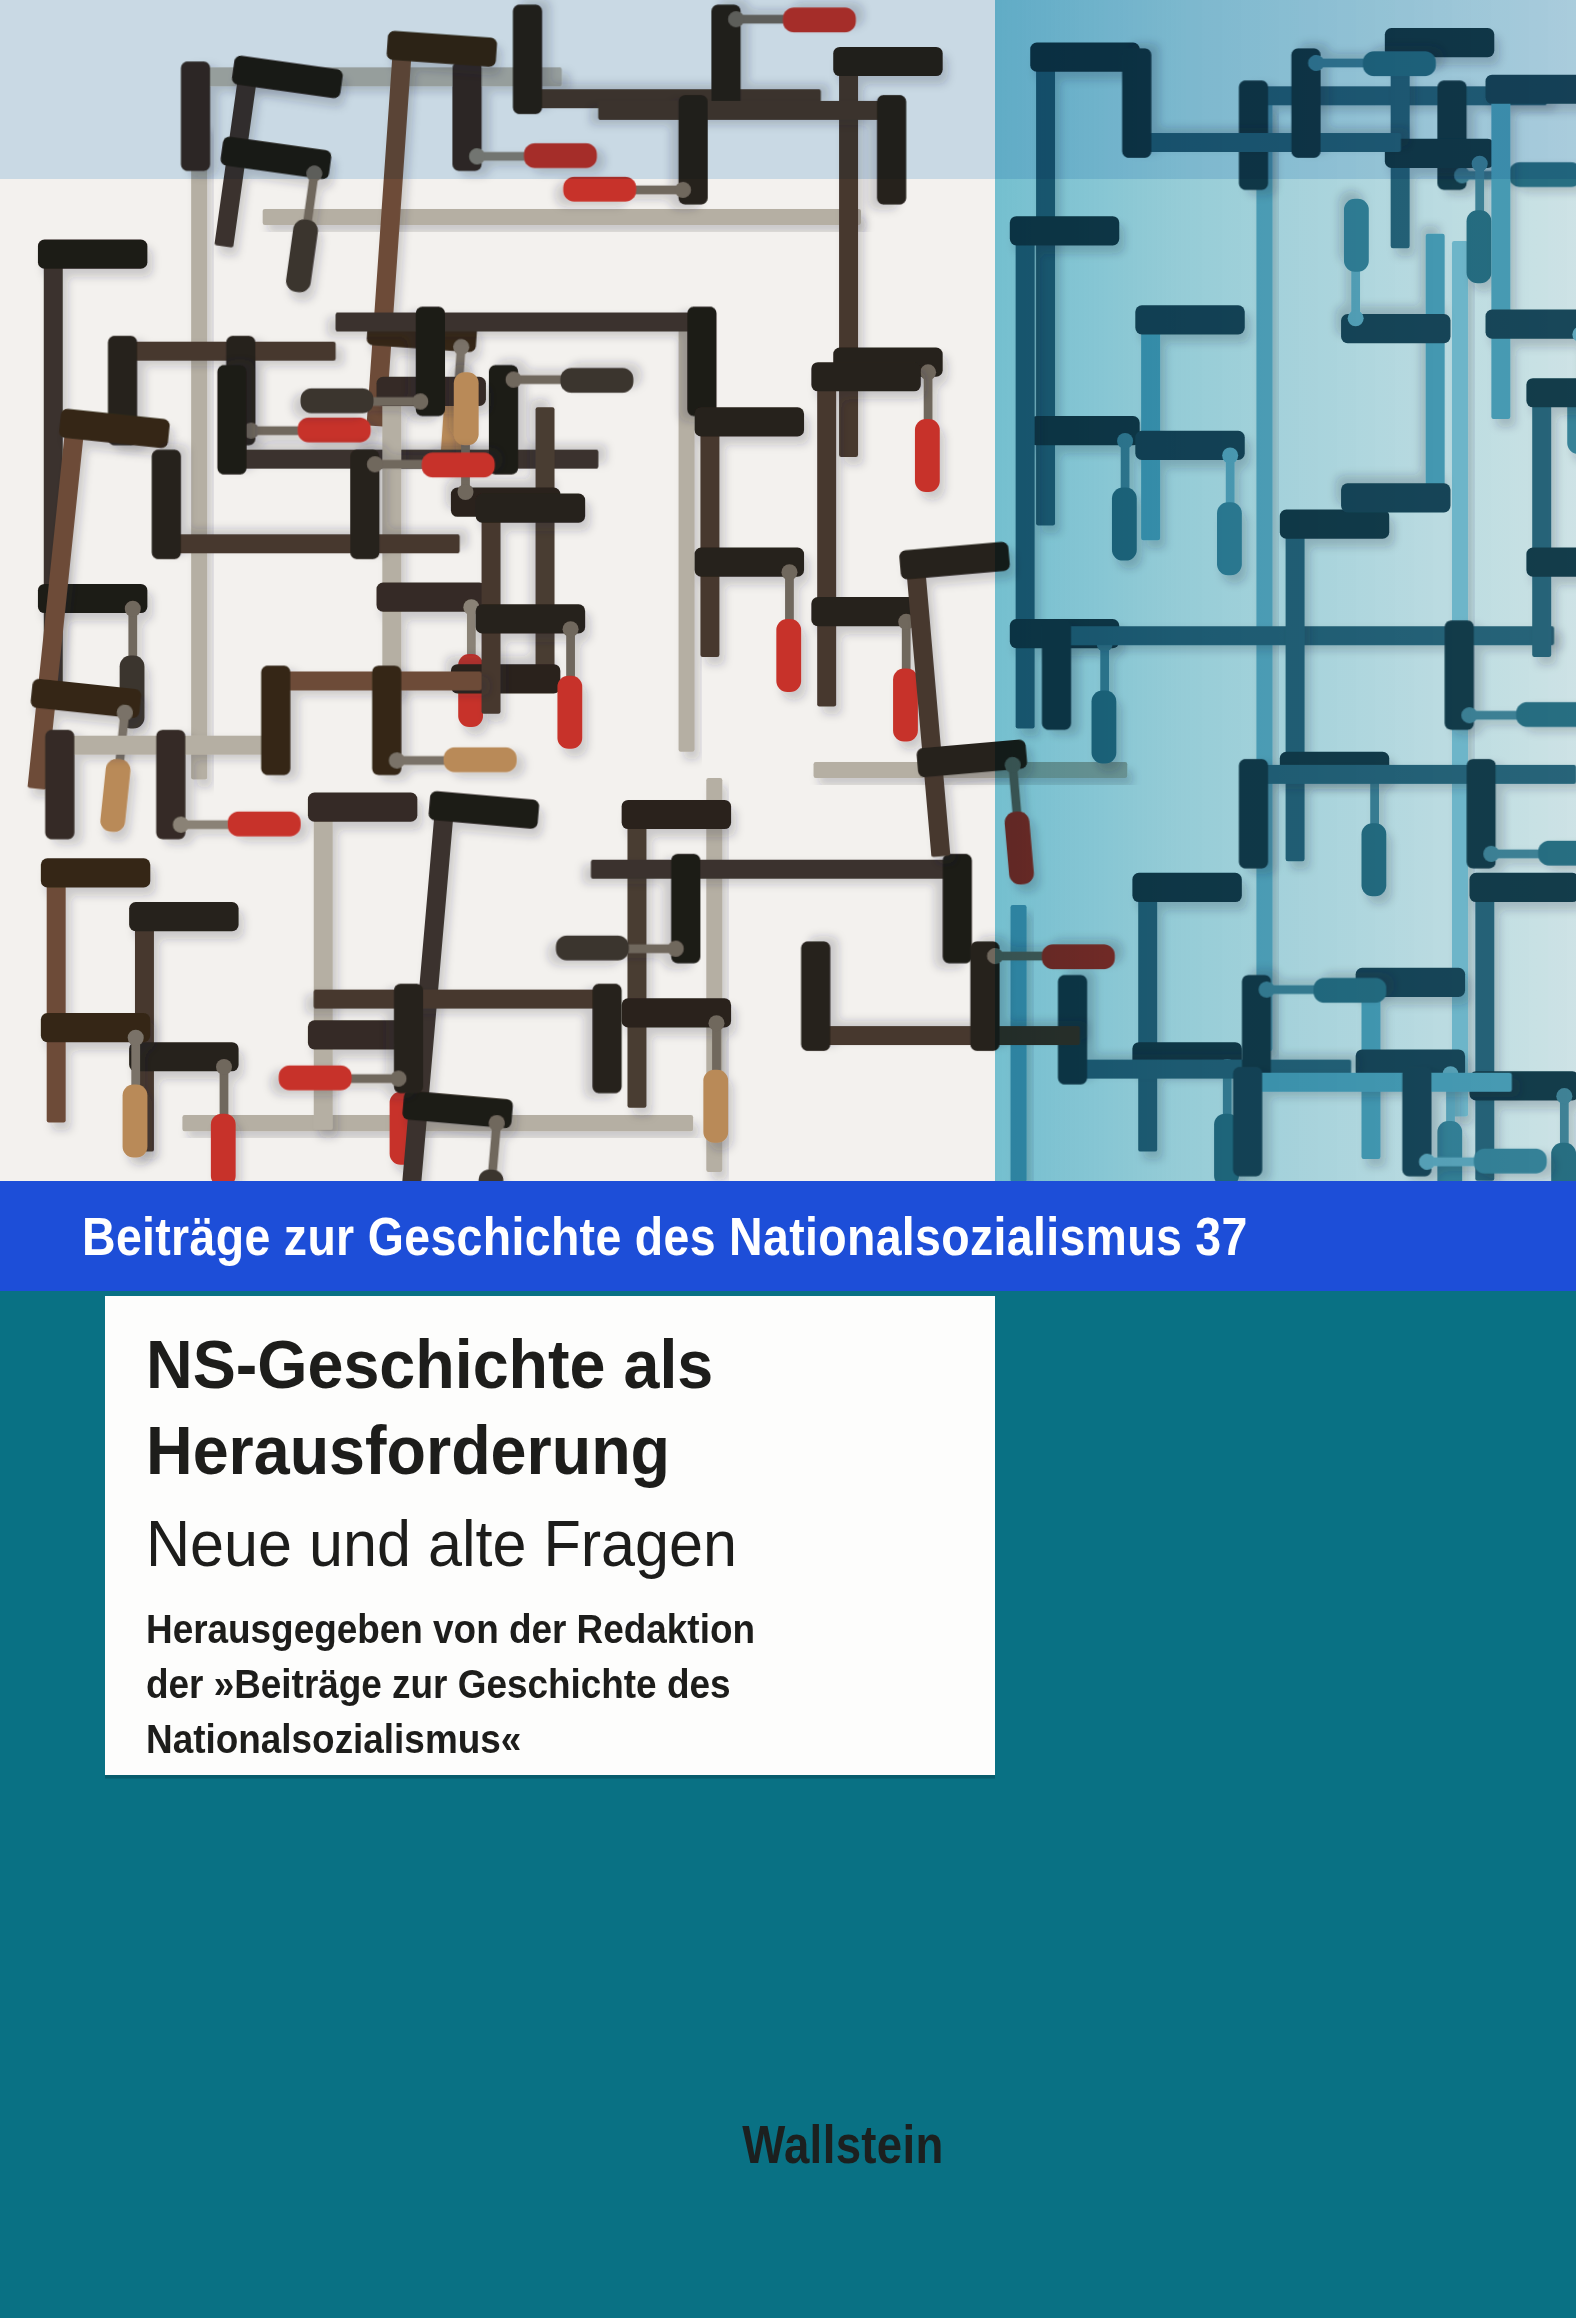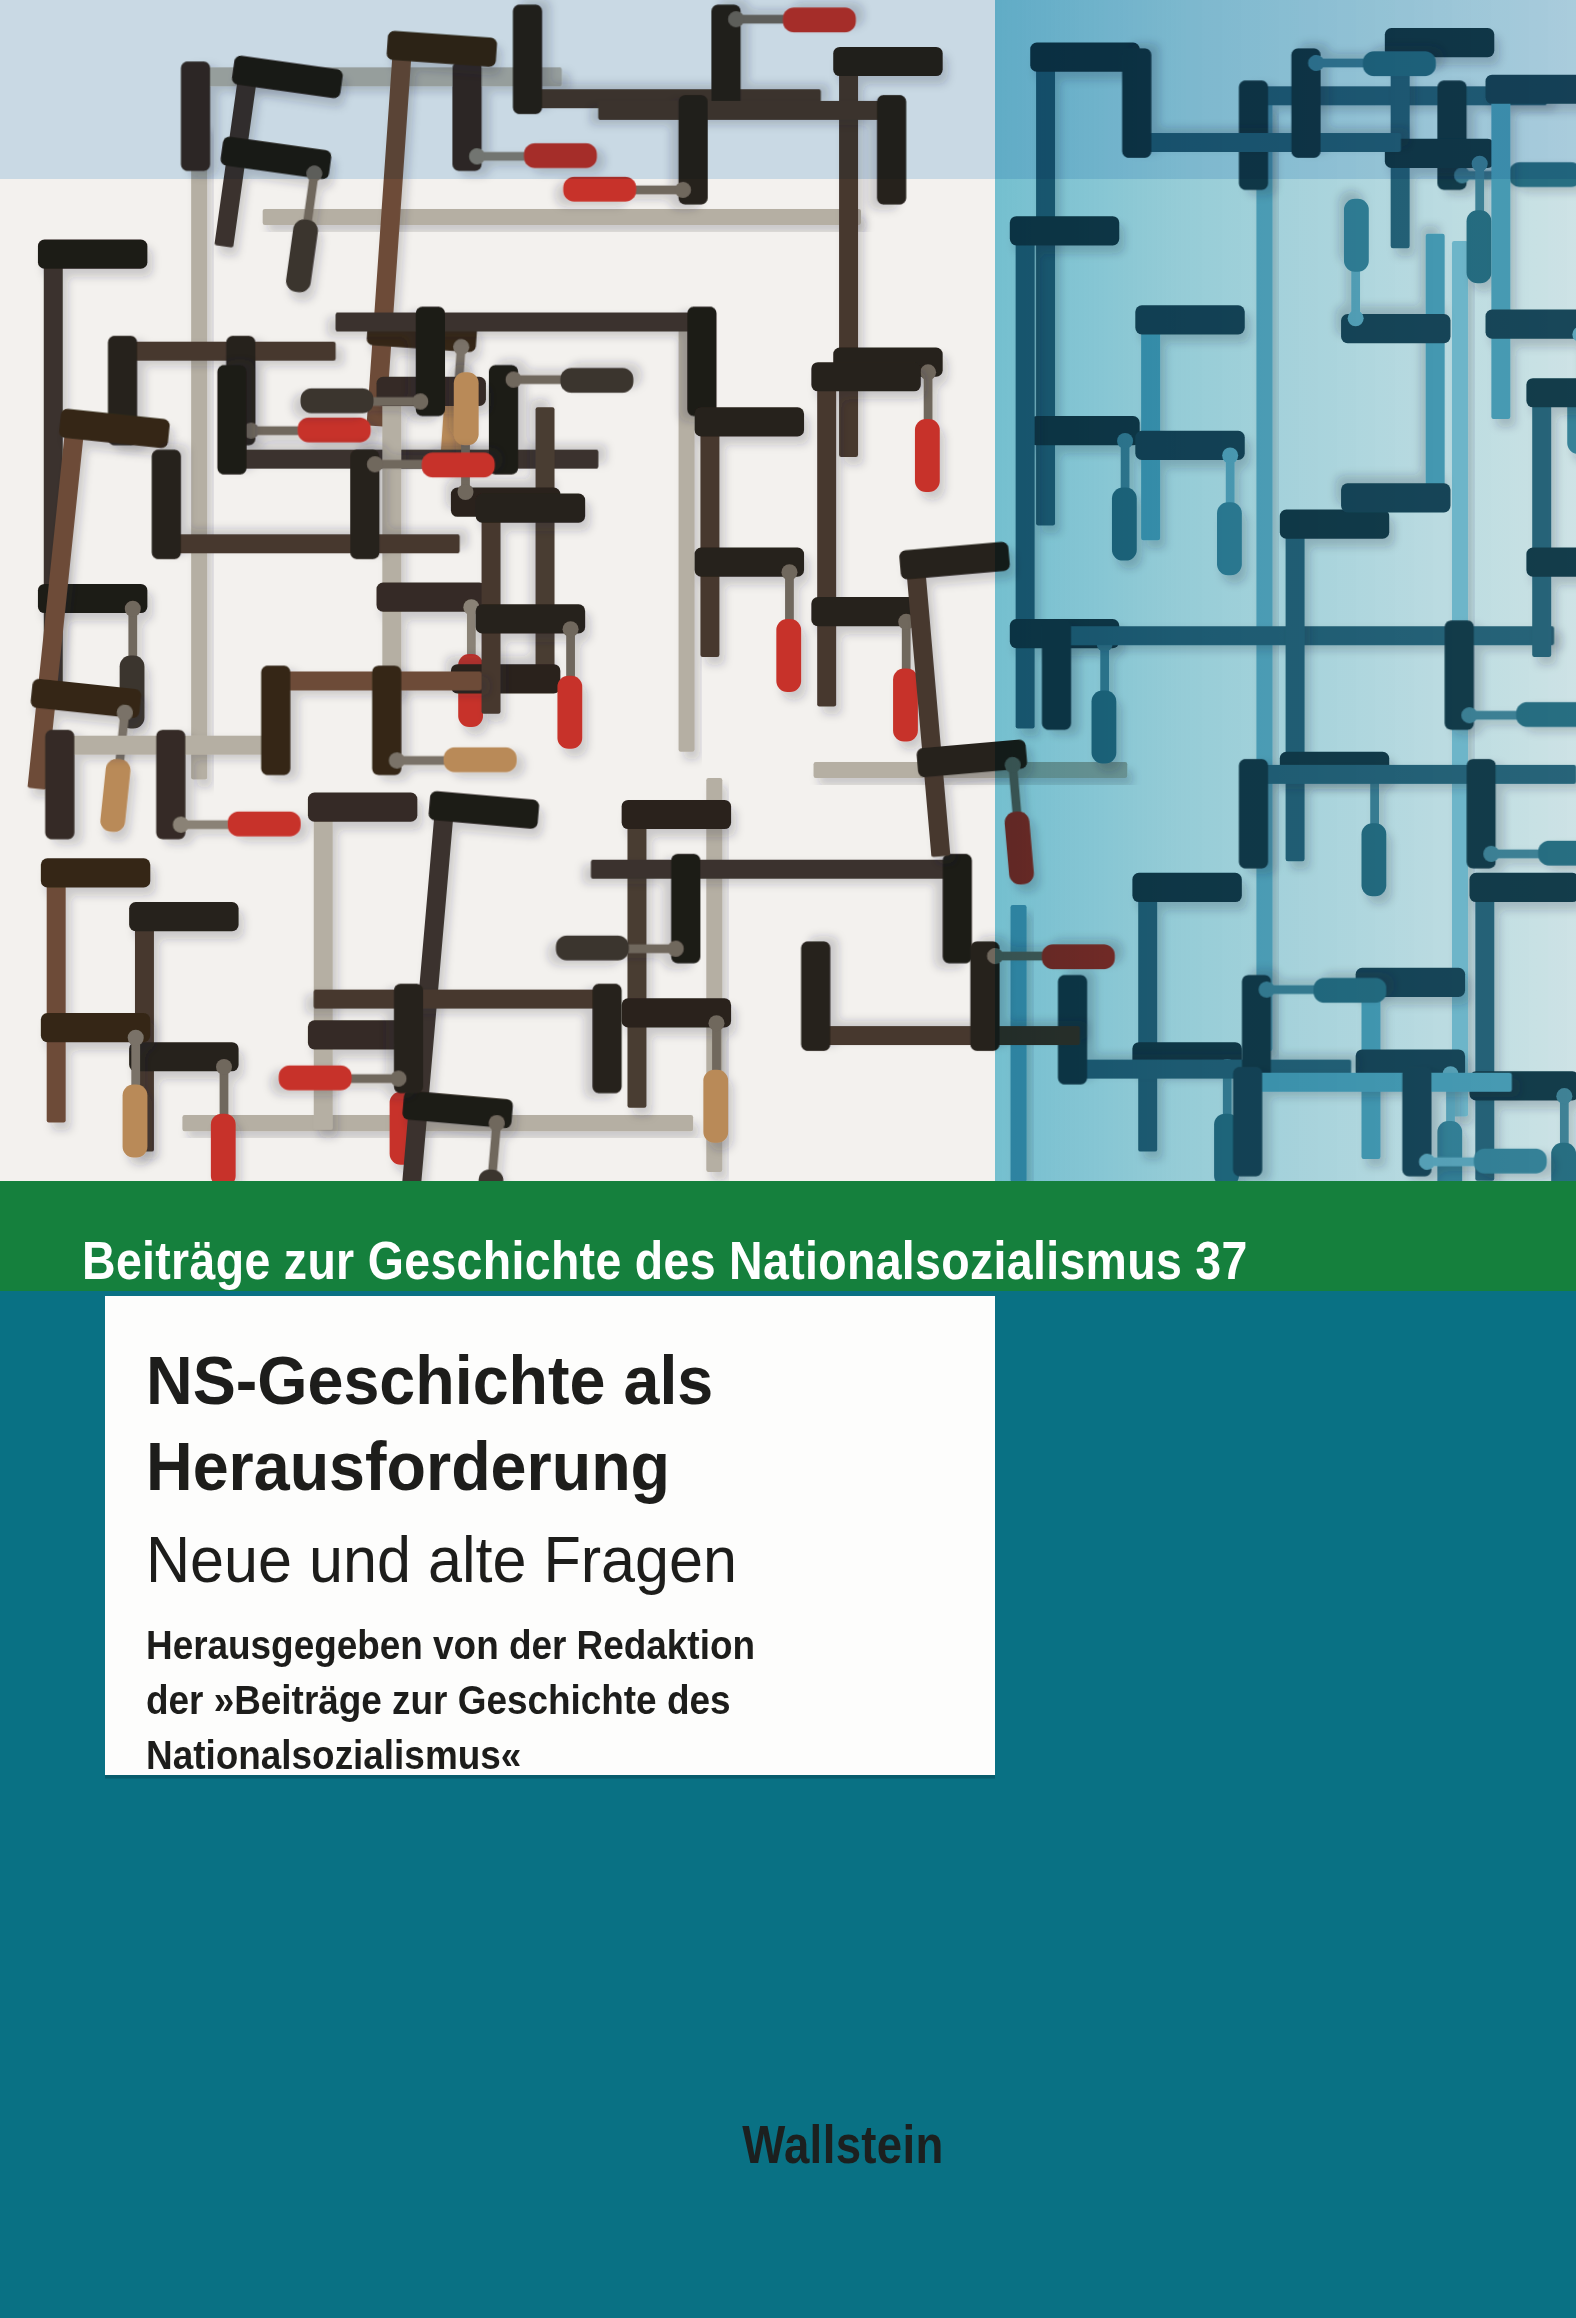--- a/index.html
+++ b/index.html
@@ -25,37 +25,37 @@
     position:absolute;left:995px;top:0;width:582px;height:1181px;
     background:linear-gradient(90deg,
       rgba(26,164,198,0.58) 0%,
       rgba(26,164,198,0.42) 34%,
       rgba(140,212,230,0.34) 100%);
     mix-blend-mode:multiply;pointer-events:none;
   }
   
   .banner{
     position:absolute;left:0;top:1181px;width:1576px;height:110px;
-    background:#15803d;color:#ffffff;
-    display:flex;align-items:flex-end;
+    background:#1d4ed8;color:#ffffff;
+    display:flex;align-items:center;
   }
   .banner span{
     display:inline-block;margin-left:82px;
     font-size:54px;font-weight:bold;letter-spacing:0.4px;
     transform:scaleX(0.86);transform-origin:left center;
     white-space:nowrap;
   }
   
   .title-box{
     position:absolute;left:105px;top:1296px;width:890px;height:479px;
     background:#fdfdfc;color:#1d1d1b;
     box-shadow:0 3.6px 0 rgba(0,0,0,0.18);
     padding:0;box-sizing:border-box;
   }
-  .title-box .inner{padding:41px 29px 0 41px;}
+  .title-box .inner{padding:25px 29px 0 41px;}
   .t-line{
     font-size:68px;font-weight:bold;line-height:86px;
     transform:scaleX(0.95);transform-origin:left center;white-space:nowrap;
   }
   .t-sub{
     font-size:65px;font-weight:normal;line-height:76px;margin-top:13px;
     transform:scaleX(0.94);transform-origin:left center;white-space:nowrap;
   }
   .t-credit{
     margin-top:20.4px;

